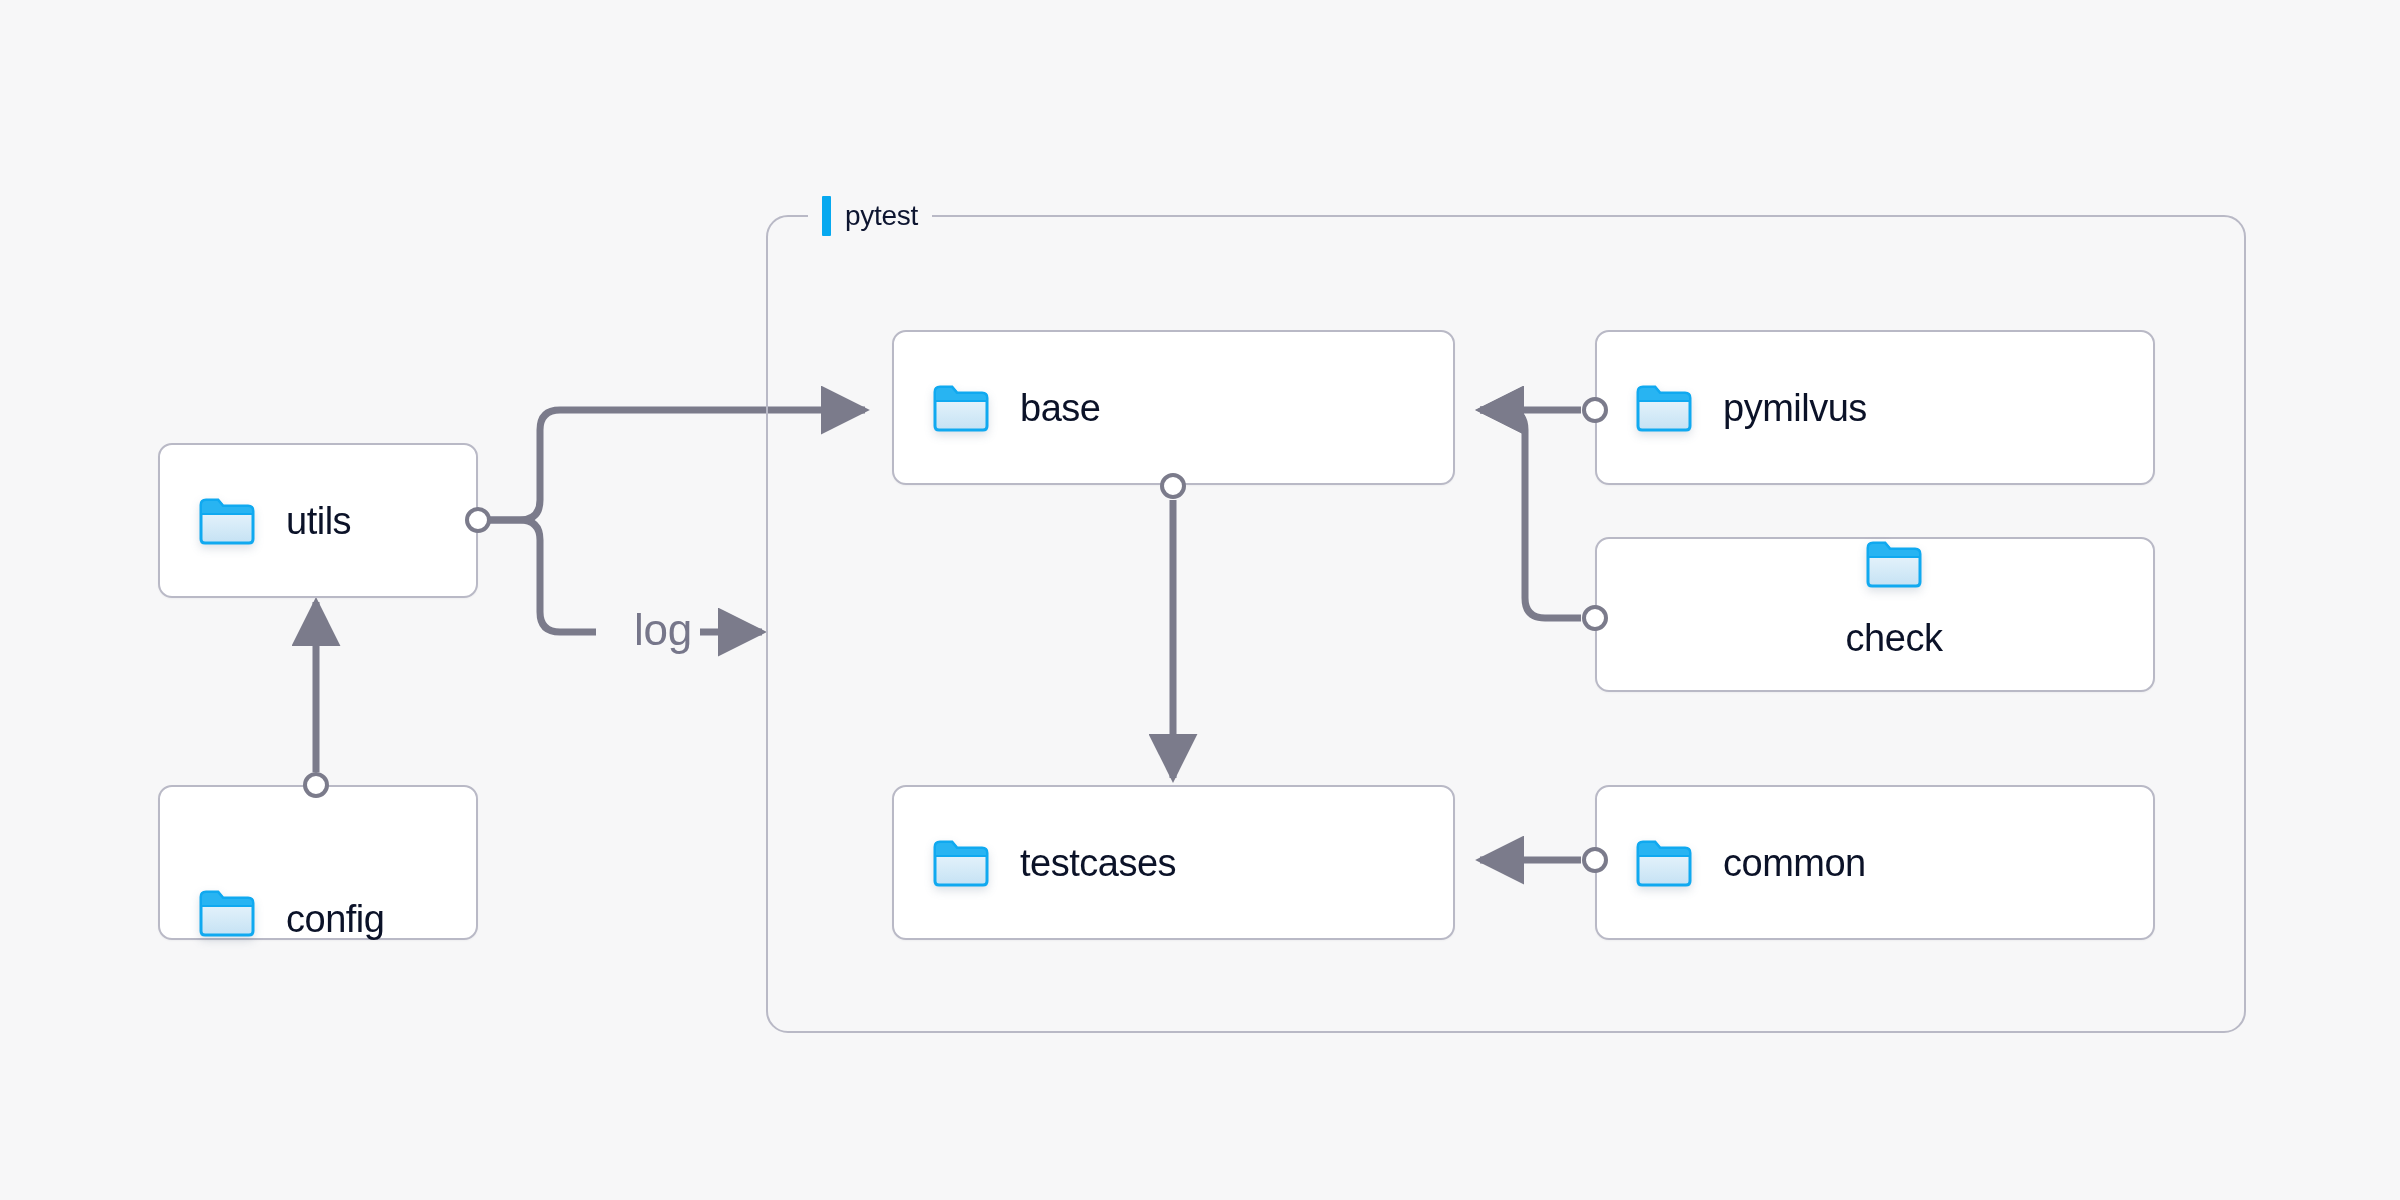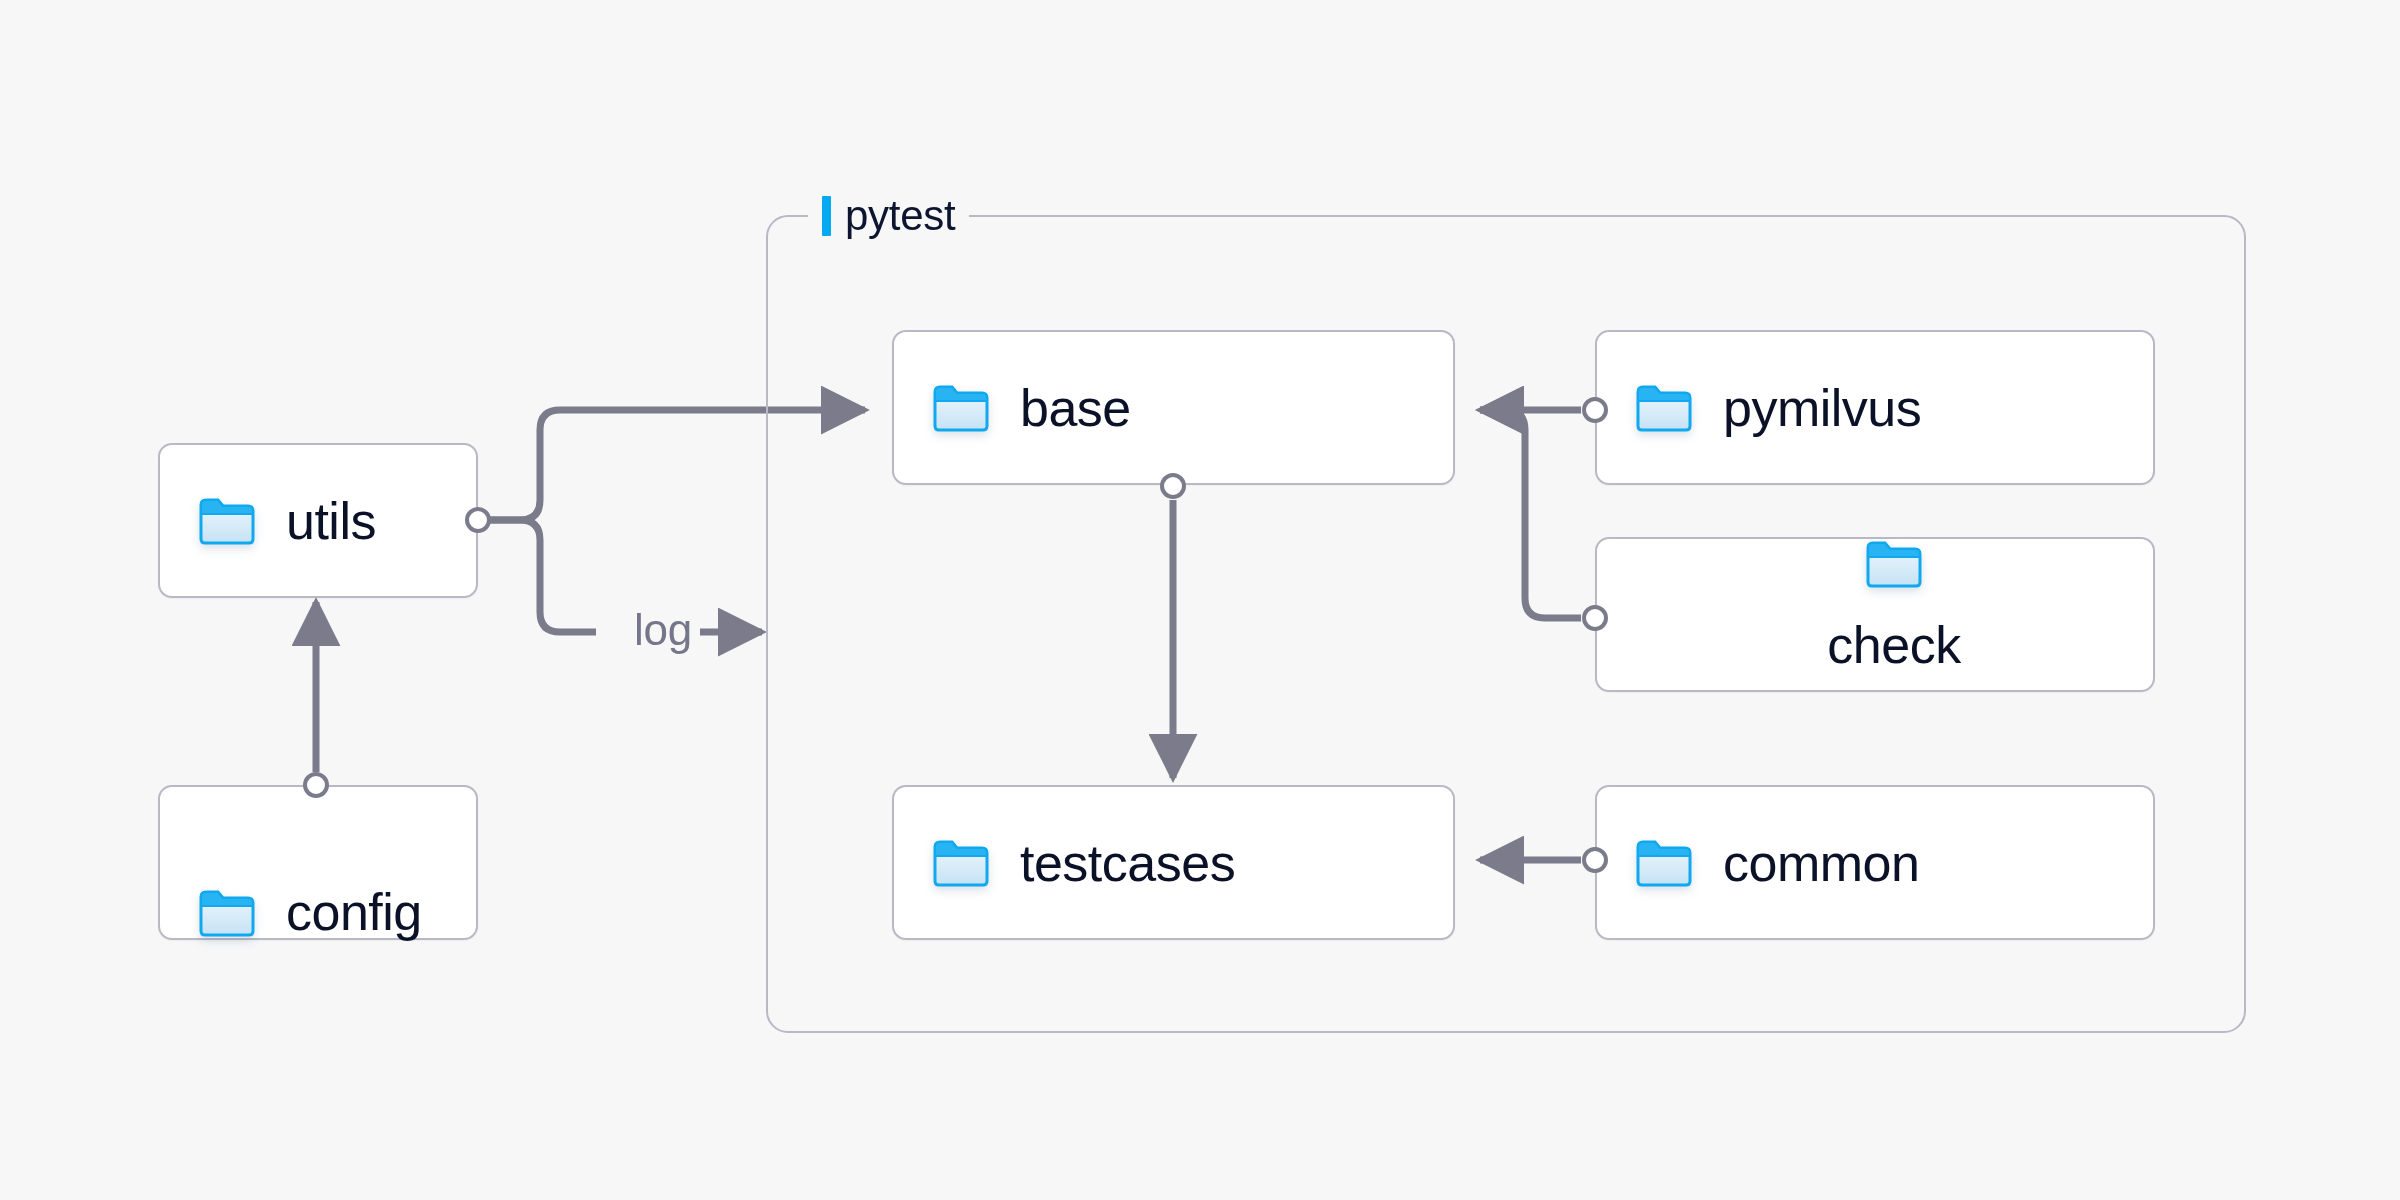--- a/index.html
+++ b/index.html
@@ -42,41 +42,41 @@
     height: 62px;
   }
   .group-accent {
     width: 9px;
     height: 40px;
     background: #07a9f0;
     border-radius: 1px;
     display: block;
   }
   .group-label {
-    font-size: 42px;
+    font-size: 28px;
     color: #0d1530;
     letter-spacing: -0.3px;
     white-space: nowrap;
   }
 
   
   .node {
     position: absolute;
     box-sizing: border-box;
     background: #ffffff;
     border: 2px solid #b9b9c6;
     border-radius: 14px;
     display: flex;
     align-items: center;
     padding-left: 38px;
     gap: 30px;
     box-shadow: 0 1px 2px rgba(20,20,40,0.04);
   }
   .node-label {
-    font-size: 52px;
+    font-size: 38px;
     color: #0b1228;
     letter-spacing: -0.5px;
     white-space: nowrap;
     line-height: 1;
   }
   .folder-icon {
     flex: 0 0 auto;
     width: 58px;
     height: 50px;
     position: relative;

